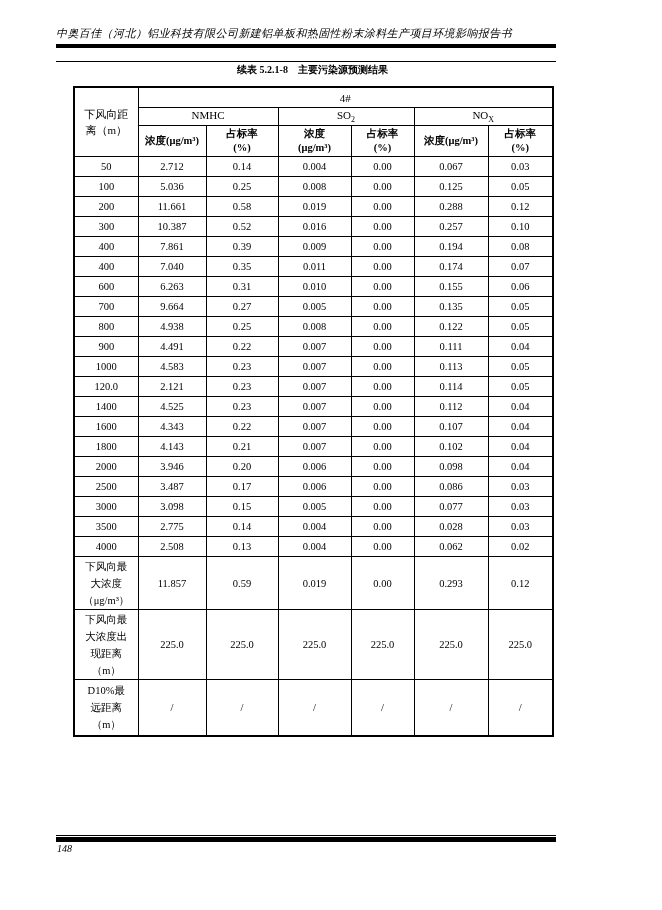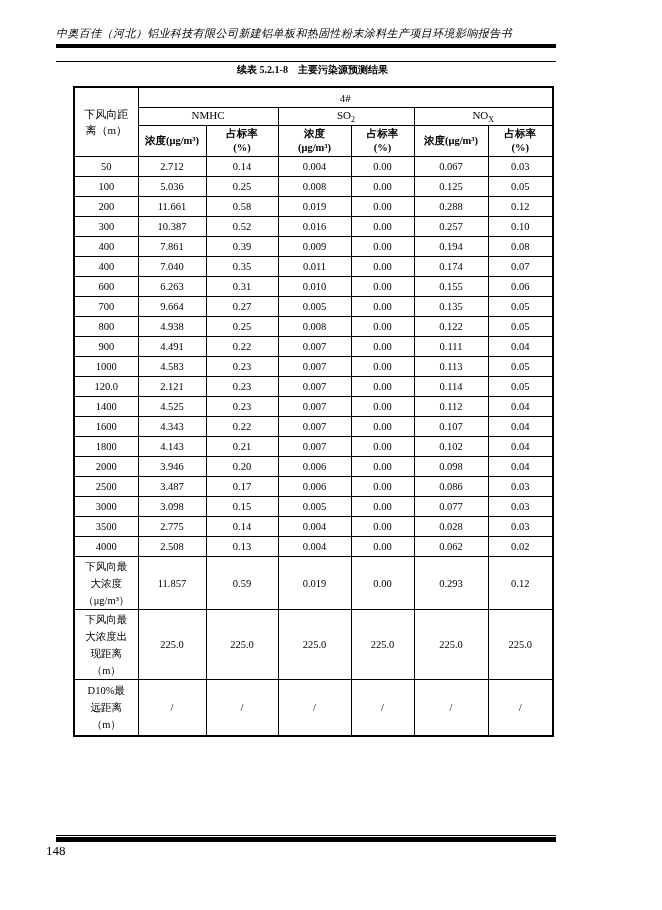--- a/index.html
+++ b/index.html
@@ -51,22 +51,23 @@
   tr.data-row td { height: 19px; }
   tr.summary-row td, tr.summary-row th { line-height: 17px; }
   tr.sum-0 td, tr.sum-0 th { height: 52px; }
   tr.sum-1 td, tr.sum-1 th { height: 69px; }
   tr.sum-2 td, tr.sum-2 th { height: 55px; margin-top: 36px; }
   sub { font-size: 8px; }
   .rule-thin-bottom  { top: 835px; height: 1px; }
   .rule-thick-bottom { top: 837px; height: 5px; }
   .page-number {
     position: absolute;
-    left: 46px; top: 843px;
-    font-size: 13px;
+    left: 57px; top: 843px;
+    font-size: 10px;
+    font-style: italic;
   }
 </style>
 </head>
 <body>
 
 <div class="page-header-text">中奥百佳（河北）铝业科技有限公司新建铝单板和热固性粉末涂料生产项目环境影响报告书</div>
 <div class="rule rule-thick-top"></div>
 <div class="rule rule-thin-top"></div>
 
 <div class="table-title">续表 5.2.1-8　主要污染源预测结果</div>

